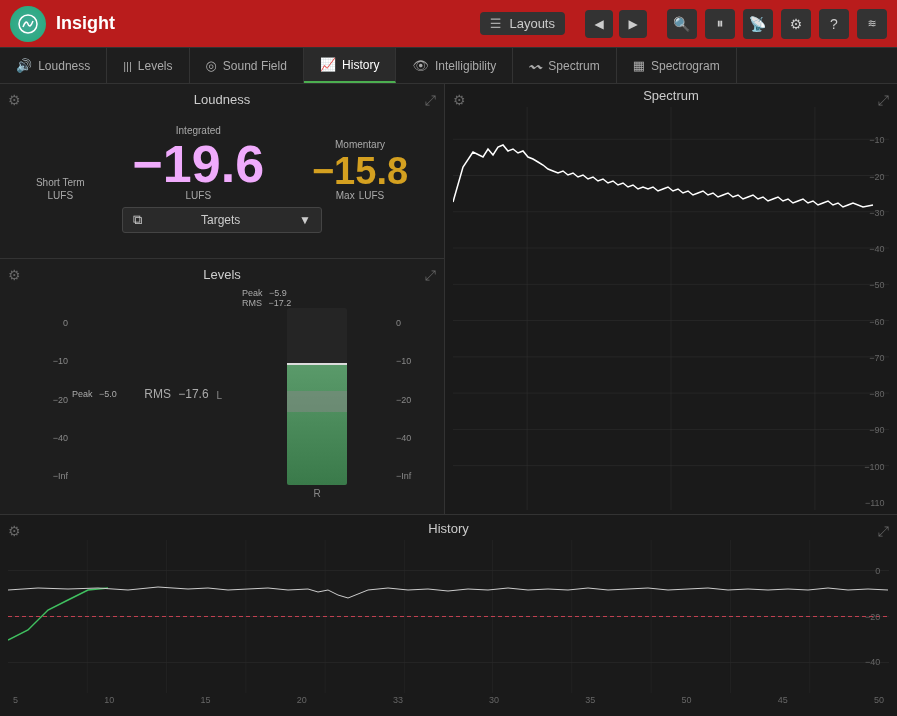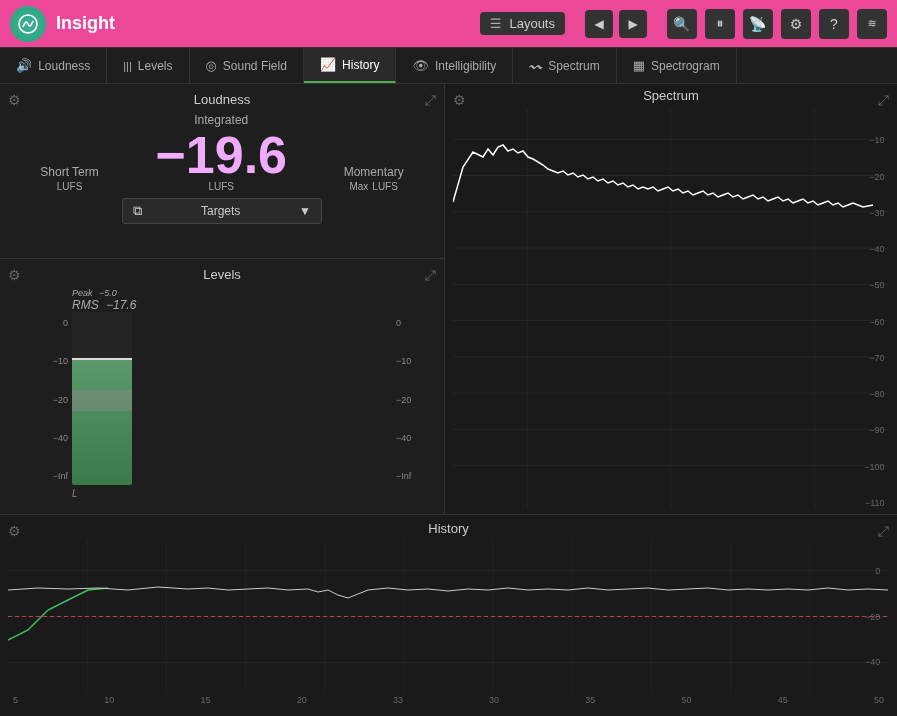--- a/index.html
+++ b/index.html
@@ -8,21 +8,21 @@
       height: 716px;
       background: #1a1a1a;
       font-family: Arial, sans-serif;
       color: #ccc;
       overflow: hidden;
     }
 
     
     #header {
       height: 48px;
-      background: #ec4899;
+      background: #b91c1c;
       display: flex;
       align-items: center;
       padding: 0 10px;
       border-bottom: 1px solid #333;
     }
     #logo {
       width: 36px;
       height: 36px;
       border-radius: 50%;
       background: radial-gradient(circle, #4a9, #2a7);
@@ -145,23 +145,24 @@
     .loudness-row {
       display: flex;
       justify-content: space-around;
       align-items: flex-end;
       margin-bottom: 4px;
     }
     .loudness-col {
       text-align: center;
     }
     .loudness-label {
-      font-size: 12px;
+      font-size: 10px;
       color: #aaa;
       margin-bottom: 2px;
+      margin-top: 12px;
     }
     .loudness-value {
       font-size: 38px;
       font-weight: bold;
       line-height: 1;
     }
     .loudness-value.yellow { color: #f0c040; }
     .loudness-value.red { color: #f0abfc; }
     .loudness-value.gold { color: #d4a020; }
     .loudness-unit {
@@ -305,20 +306,21 @@
           </div>
 
           <div class="loudness-col">
             <div class="loudness-label">Integrated</div>
             <div class="loudness-value red" style="font-size:52px;">−19.6</div>
             <div class="loudness-unit">LUFS</div>
           </div>
 
           <div class="loudness-col">
             <div class="loudness-label">Momentary</div>
+            <div class="loudness-value gold">−15.8</div>
             <div style="display:flex;gap:4px;align-items:center;justify-content:center;">
               <div class="loudness-unit-max">Max</div>
               <div class="loudness-unit">LUFS</div>
             </div>
           </div>
         </div>
 
 
         <div class="targets-row">
           <button class="targets-btn">
@@ -337,39 +339,55 @@
         <div style="display:flex; height:calc(100% - 28px); gap:0; margin-top:4px; padding: 0 10px 0 30px;">
 
           <div style="display:flex;flex-direction:column;justify-content:space-between;font-size:9px;color:#888;padding-top:30px;padding-bottom:18px;width:30px;text-align:right;padding-right:4px;">
             <span>0</span>
             <span>−10</span>
             <span>−20</span>
             <span>−40</span>
             <span>−Inf</span>
           </div>
 
-          <div style="flex:1;display:flex;flex-direction:column;align-items:flex-start;font-style:italic;">
+          <div style="flex:1;display:flex;flex-direction:row;align-items:center;">
             <div style="font-size:9px;color:#aaa;width:100%;text-align:left;">
               <span>Peak</span>
               <span style="margin-left:4px;">−5.0</span>
             </div>
             <div style="font-size:12px;color:#aaa;width:100%;text-align:left;">
               <span>RMS</span>
               <span style="margin-left:4px;">−17.6</span>
             </div>
             <div style="flex:1;width:60px;background:#252525;border-radius:2px;position:relative;overflow:hidden;">
               <div style="position:absolute;bottom:0;left:0;right:0;height:72%;background:linear-gradient(to top,#3a7a4a,#5a9a6a);"></div>
               <div style="position:absolute;bottom:43%;left:0;right:0;height:12%;background:#888;opacity:0.5;"></div>
               <div style="position:absolute;bottom:72%;left:0;right:0;height:2px;background:#ddd;"></div>
             </div>
             <div style="font-size:10px;color:#888;margin-top:3px;">L</div>
           </div>
 
           <div style="width:20px;"></div>
 
+          <div style="flex:1;display:flex;flex-direction:column;align-items:center;">
+            <div style="font-size:9px;color:#aaa;width:100%;text-align:left;">
+              <span>Peak</span>
+              <span style="margin-left:4px;">−5.9</span>
+            </div>
+            <div style="font-size:9px;color:#aaa;width:100%;text-align:left;">
+              <span>RMS</span>
+              <span style="margin-left:4px;">−17.2</span>
+            </div>
+            <div style="flex:1;width:60px;background:#252525;border-radius:2px;position:relative;overflow:hidden;">
+              <div style="position:absolute;bottom:0;left:0;right:0;height:68%;background:linear-gradient(to top,#3a7a4a,#5a9a6a);"></div>
+              <div style="position:absolute;bottom:41%;left:0;right:0;height:12%;background:#888;opacity:0.5;"></div>
+              <div style="position:absolute;bottom:68%;left:0;right:0;height:2px;background:#ddd;"></div>
+            </div>
+            <div style="font-size:10px;color:#888;margin-top:3px;">R</div>
+          </div>
 
           <div style="display:flex;flex-direction:column;justify-content:space-between;font-size:9px;color:#888;padding-top:30px;padding-bottom:18px;width:30px;text-align:left;padding-left:4px;">
             <span>0</span>
             <span>−10</span>
             <span>−20</span>
             <span>−40</span>
             <span>−Inf</span>
           </div>
         </div>
       </div>

